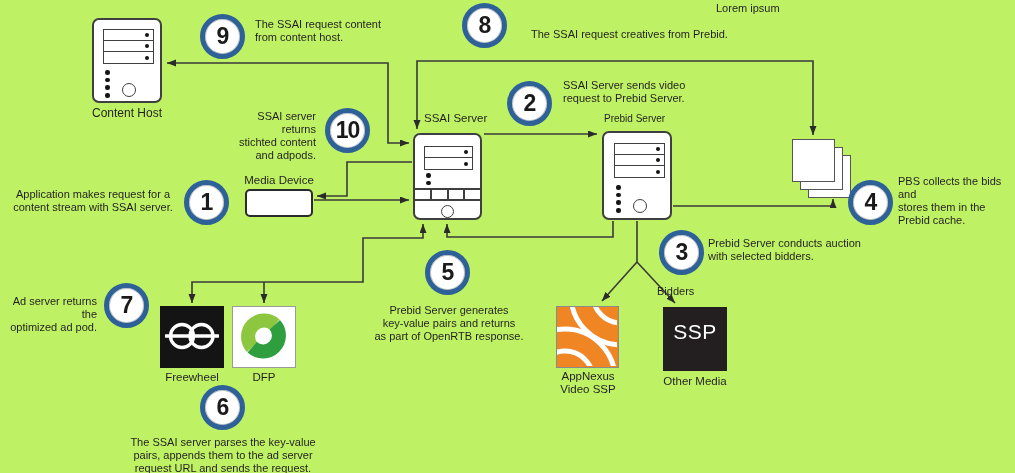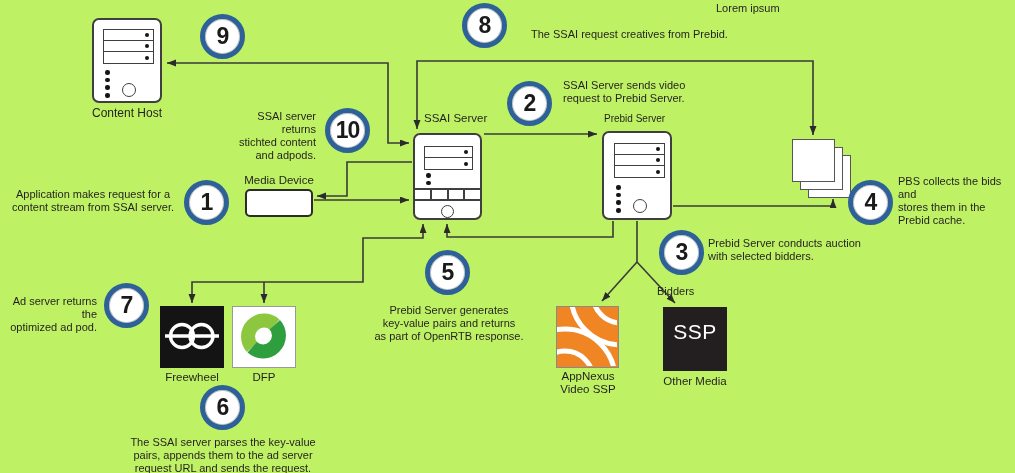--- a/index.html
+++ b/index.html
@@ -182,34 +182,36 @@
   <div class="badge" style="left:659px; top:230px;">3</div>
   <div class="badge" style="left:848px; top:180px;">4</div>
   <div class="badge" style="left:425px; top:250px;">5</div>
   <div class="badge" style="left:200px; top:385px;">6</div>
   <div class="badge" style="left:104px; top:283px;">7</div>
   <div class="badge" style="left:462px; top:3px;">8</div>
   <div class="badge" style="left:200px; top:14px;">9</div>
   <div class="badge" style="left:325px; top:108px;">10</div>
 
   <div class="txt" style="left:10px;  top:188px; width:166px; text-align:center;">Application makes request for a
-content stream from SSAI server.</div>
+content stream with SSAI server.</div>
   <div class="txt" style="left:563px; top:79px;">SSAI Server sends video
 request to Prebid Server.</div>
   <div class="txt" style="left:708px; top:237px;">Prebid Server conducts auction
 with selected bidders.</div>
   <div class="txt" style="left:898px; top:175px;">PBS collects the bids and
 stores them in the
 Prebid cache.</div>
   <div class="txt" style="left:370px; top:304px; width:158px; text-align:center;">Prebid Server generates
 key-value pairs and returns
 as part of OpenRTB response.</div>
   <div class="txt" style="left:125px; top:436px; width:196px; text-align:center;">The SSAI server parses the key-value
 pairs, appends them  to the ad server
 request URL and  sends the request.</div>
   <div class="txt" style="left:0px;   top:295px; width:97px; text-align:right;">Ad server returns the
 optimized ad pod.</div>
   <div class="txt" style="left:511px; top:28px;margin-left:20px;">The SSAI request creatives from Prebid.</div>
+  <div class="txt" style="left:255px; top:18px;">The SSAI request content
+from content host.</div>
   <div class="txt" style="left:226px; top:110px; width:90px; text-align:right;">SSAI server returns
 stichted  content
 and adpods.</div>
 
 </div>
 
 </body></html>

